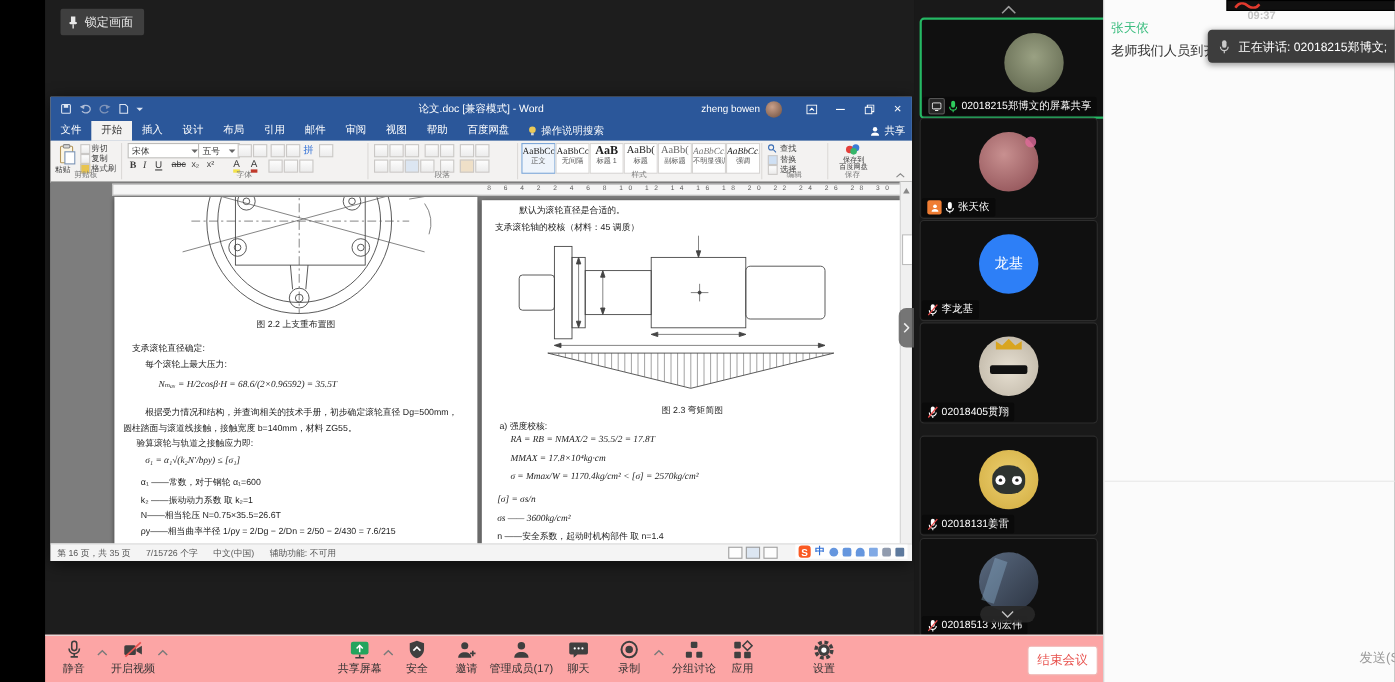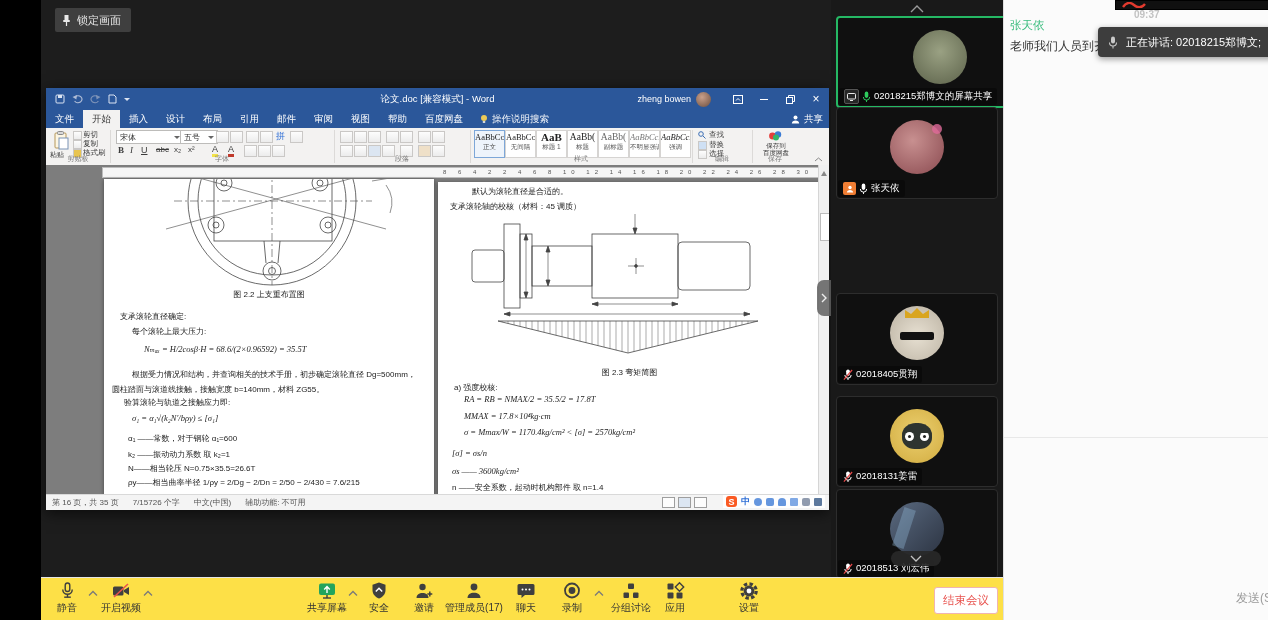--- a/index.html
+++ b/index.html
@@ -77,21 +77,21 @@
   
   .danmaku{position:absolute;left:10px;top:492px;width:152px;height:23px;background:rgba(28,28,28,.88);border-radius:3px;
            display:flex;align-items:center;gap:7px;padding:0 8px;}
   .smiley{width:14px;height:14px;border-radius:50%;background:#9a9a9a;position:relative;}
   .smiley:before{content:"";position:absolute;left:3px;top:4px;width:2px;height:2px;background:#333;border-radius:50%;box-shadow:6px 0 0 #333;}
   .smiley:after{content:"";position:absolute;left:4px;top:8px;width:6px;height:3px;border-bottom:1.5px solid #333;border-radius:50%;}
   .handle{position:absolute;left:776px;top:280px;width:14px;height:36px;background:rgba(95,95,95,.85);border-radius:7px 0 0 7px;
           display:flex;align-items:center;justify-content:center;}
 
   
-  .toolbar{position:absolute;left:0;top:577px;width:962px;height:43px;background:#fde047;border-top:1px solid #e4e4e4;}
+  .toolbar{position:absolute;left:0;top:577px;width:962px;height:43px;background:#fca5a5;border-top:1px solid #e4e4e4;}
   .titem{position:absolute;top:3px;width:60px;text-align:center;color:#333;}
   .titem .lab{font-size:10px;margin-top:0px;white-space:nowrap;}
   .titem svg{margin:0 auto;}
   .tchev{position:absolute;top:12px;}
   .endbtn{position:absolute;left:893px;top:9px;width:62px;height:25px;border:1px solid #f0b4b2;border-radius:3px;background:#fff;
           color:#e8514d;font-size:11.5px;display:flex;align-items:center;justify-content:center;}
 
   
   .chat{position:absolute;left:962px;top:0;width:306px;height:620px;background:#fbfbfb;border-left:1px solid #e0e0e0;}
   .cimg{position:absolute;left:111px;top:0;width:190px;height:8px;background:#101010;border:1px solid #000;}
@@ -534,20 +534,34 @@
         </span>
         <svg width="9" height="12" viewBox="0 0 10 13">
           <rect x="3" y="0.5" width="4" height="7" rx="2" fill="#fff"></rect>
           <path d="M1.5 6.5a3.5 3.5 0 0 0 7 0" fill="none" stroke="#fff" stroke-width="1.1"></path>
           <line x1="5" y1="10" x2="5" y2="12" stroke="#fff" stroke-width="1.1"></line>
           </svg>
         <span>张天依</span>
       </div>
     </div>
 
+    <div class="tile" style="top:200px;height:90px">
+      <div class="avatar av-init" style="background:#2d7ff7">
+        <span>龙基</span>
+      </div>
+      <div class="tlabel">
+        <svg width="10" height="12" viewBox="0 0 11 13">
+          <rect x="3.5" y="0.5" width="4" height="7" rx="2" fill="#fff"></rect>
+          <path d="M2 6.5a3.5 3.5 0 0 0 7 0" fill="none" stroke="#fff" stroke-width="1.1"></path>
+          <line x1="5.5" y1="10" x2="5.5" y2="12" stroke="#fff" stroke-width="1.1"></line>
+          <line x1="1" y1="11.5" x2="10" y2="1" stroke="#e84a4a" stroke-width="1.3"></line>
+          </svg>
+        <span>李龙基</span>
+      </div>
+    </div>
 
     <div class="tile" style="top:293px;height:90px">
       <div class="avatar" style="background:radial-gradient(circle at 50% 55%,#e7e0d2,#b9b0a0)">
         <div class="crown"></div>
         <div class="glasses"></div>
       </div>
       <div class="tlabel">
         <svg width="10" height="12" viewBox="0 0 11 13">
           <rect x="3.5" y="0.5" width="4" height="7" rx="2" fill="#fff"></rect>
           <path d="M2 6.5a3.5 3.5 0 0 0 7 0" fill="none" stroke="#fff" stroke-width="1.1"></path>

